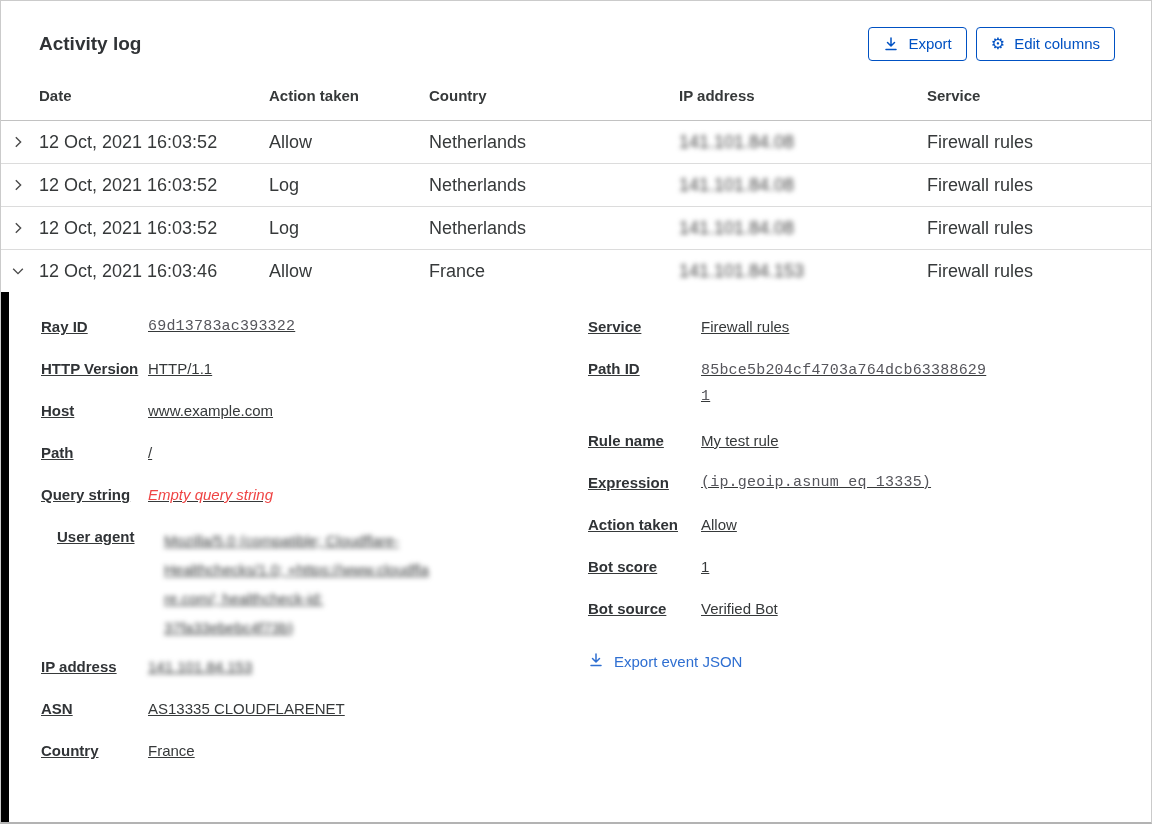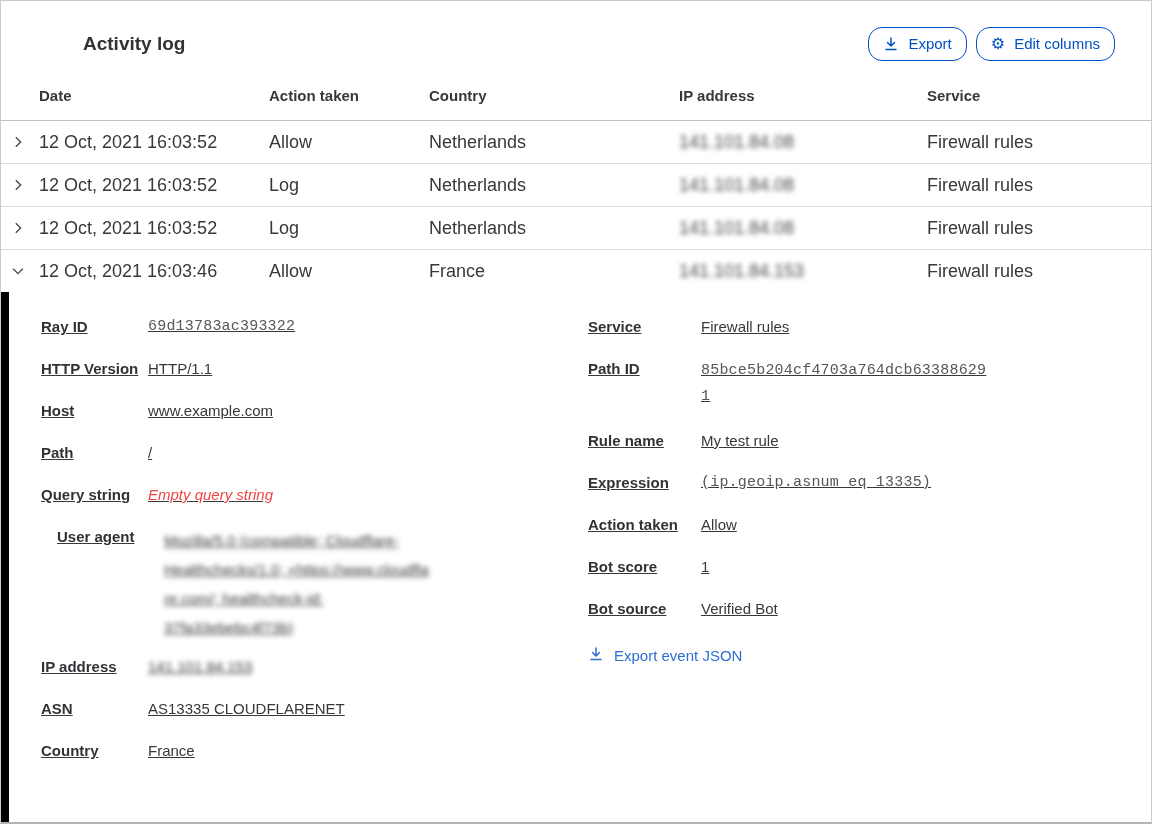--- a/index.html
+++ b/index.html
@@ -4,27 +4,27 @@
 <style>
   html,body { margin:0; padding:0; background:#fff; }
   body { font-family:"Liberation Sans", sans-serif; color:#36393a; }
   .page {
     width:1152px; height:824px; box-sizing:border-box;
     border:1px solid #cbcbcb; border-bottom:2px solid #b3b3b3;
     background:#fff; display:flex; flex-direction:column; overflow:hidden;
   }
   
   .page-header { display:flex; justify-content:space-between; align-items:center;
-    padding:26px 36px 20px 38px;margin-left:44px; }
+    padding:26px 36px 20px 38px; }
   .page-title { font-size:19px; font-weight:bold; color:#303336; }
   .toolbar { display:flex; gap:9px; }
   .btn {
     display:inline-flex; align-items:center; gap:9px;
     border:1px solid #0051c3; color:#0051c3; background:#fff;
-    border-radius:14px; padding:7px 14px; font-size:15px;
+    border-radius:4px; padding:7px 14px; font-size:15px;
     font-family:"Liberation Sans", sans-serif; cursor:pointer; line-height:18px;
   }
   .btn svg { display:block; }
   .gear-glyph { font-size:16px; line-height:16px; }
   
   .grid-cols { display:grid; grid-template-columns:38px 230px 160px 250px 248px 1fr; }
   .thead { font-weight:bold; font-size:15px; padding:6px 0 16px 0;
     border-bottom:1px solid #c2c2c2; }
   .row { height:42px; align-items:center; font-size:18px;
     border-bottom:1px solid #dcdcdc; cursor:pointer; }
@@ -39,21 +39,21 @@
   .field { display:flex; margin-bottom:20px; font-size:15px; line-height:22px; }
   .field .lbl { font-weight:bold; width:107px; flex-shrink:0; color:#303336; }
   .col-right .field .lbl { width:113px; }
   .val { color:#36393a; }
   .mono { font-family:"Liberation Mono", monospace; font-size:15px; color:#56565c;
     letter-spacing:0.2px; }
   .rule-id-val { max-width:292px; word-break:break-all; line-height:26px; }
   .italic-val { font-style:italic; color:#ef4444; }
   .ua-line { line-height:29px; }
   .export-json-link { display:inline-flex; align-items:center; gap:10px;
-    color:#2f6fd1; font-size:15px; cursor:pointer; margin-top:6px; }
+    color:#2f6fd1; font-size:15px; cursor:pointer; margin-top:12px; }
 </style>
 </head>
 <body>
 
 <div class="page">
 
   <div class="page-header">
     <div class="page-title">Activity log</div>
     <div class="toolbar">
       <button class="btn">

